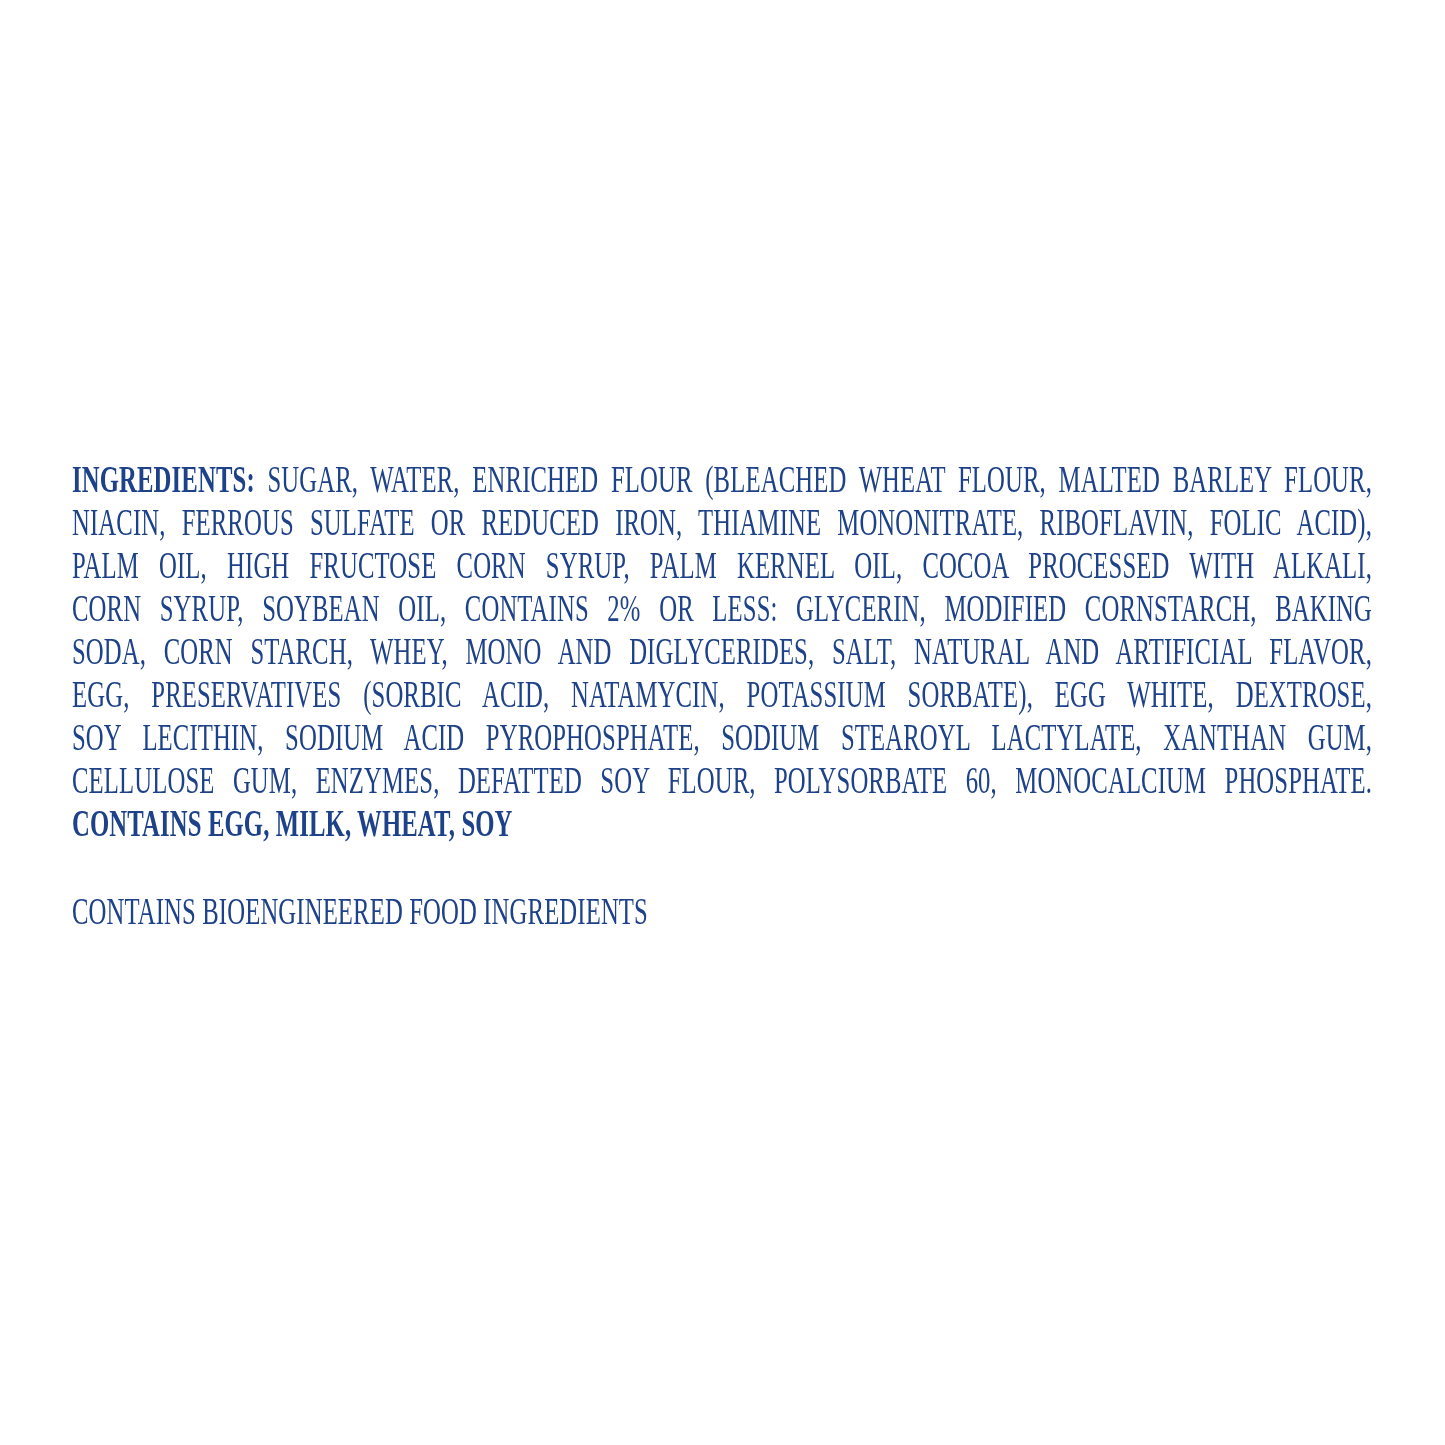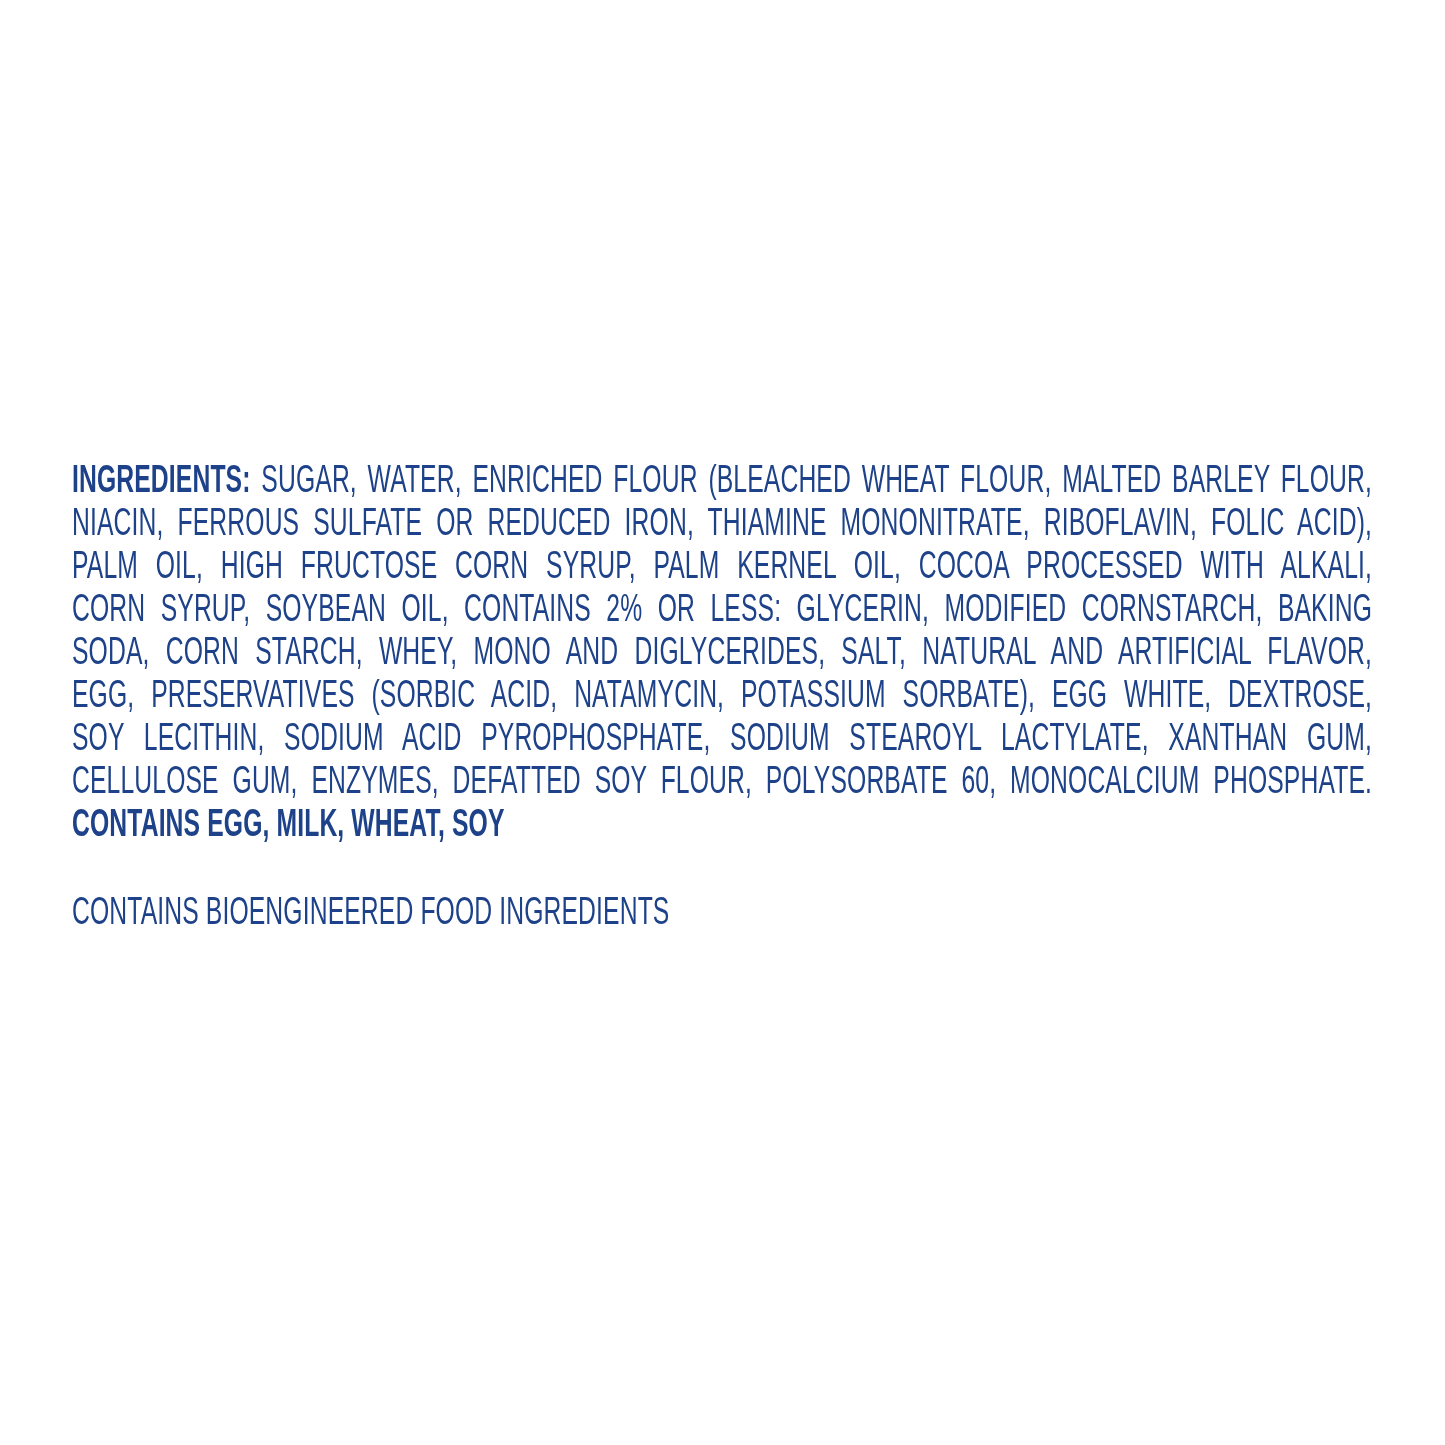--- a/index.html
+++ b/index.html
@@ -6,21 +6,21 @@
     margin: 0;
     padding: 0;
     background: #ffffff;
   }
   .canvas {
     position: relative;
     width: 1445px;
     height: 1445px;
     background: var(--paper, #ffffff);
     overflow: hidden;
-    font-family: Liberation Sans, sans-serif;
+    font-family: Liberation Serif, serif;
   }
   .ingredients-panel {
     position: absolute;
     left: 72px;
     top: 458px;
     width: 1300px;
   }
   
   .condense {
     width: 2000px;

